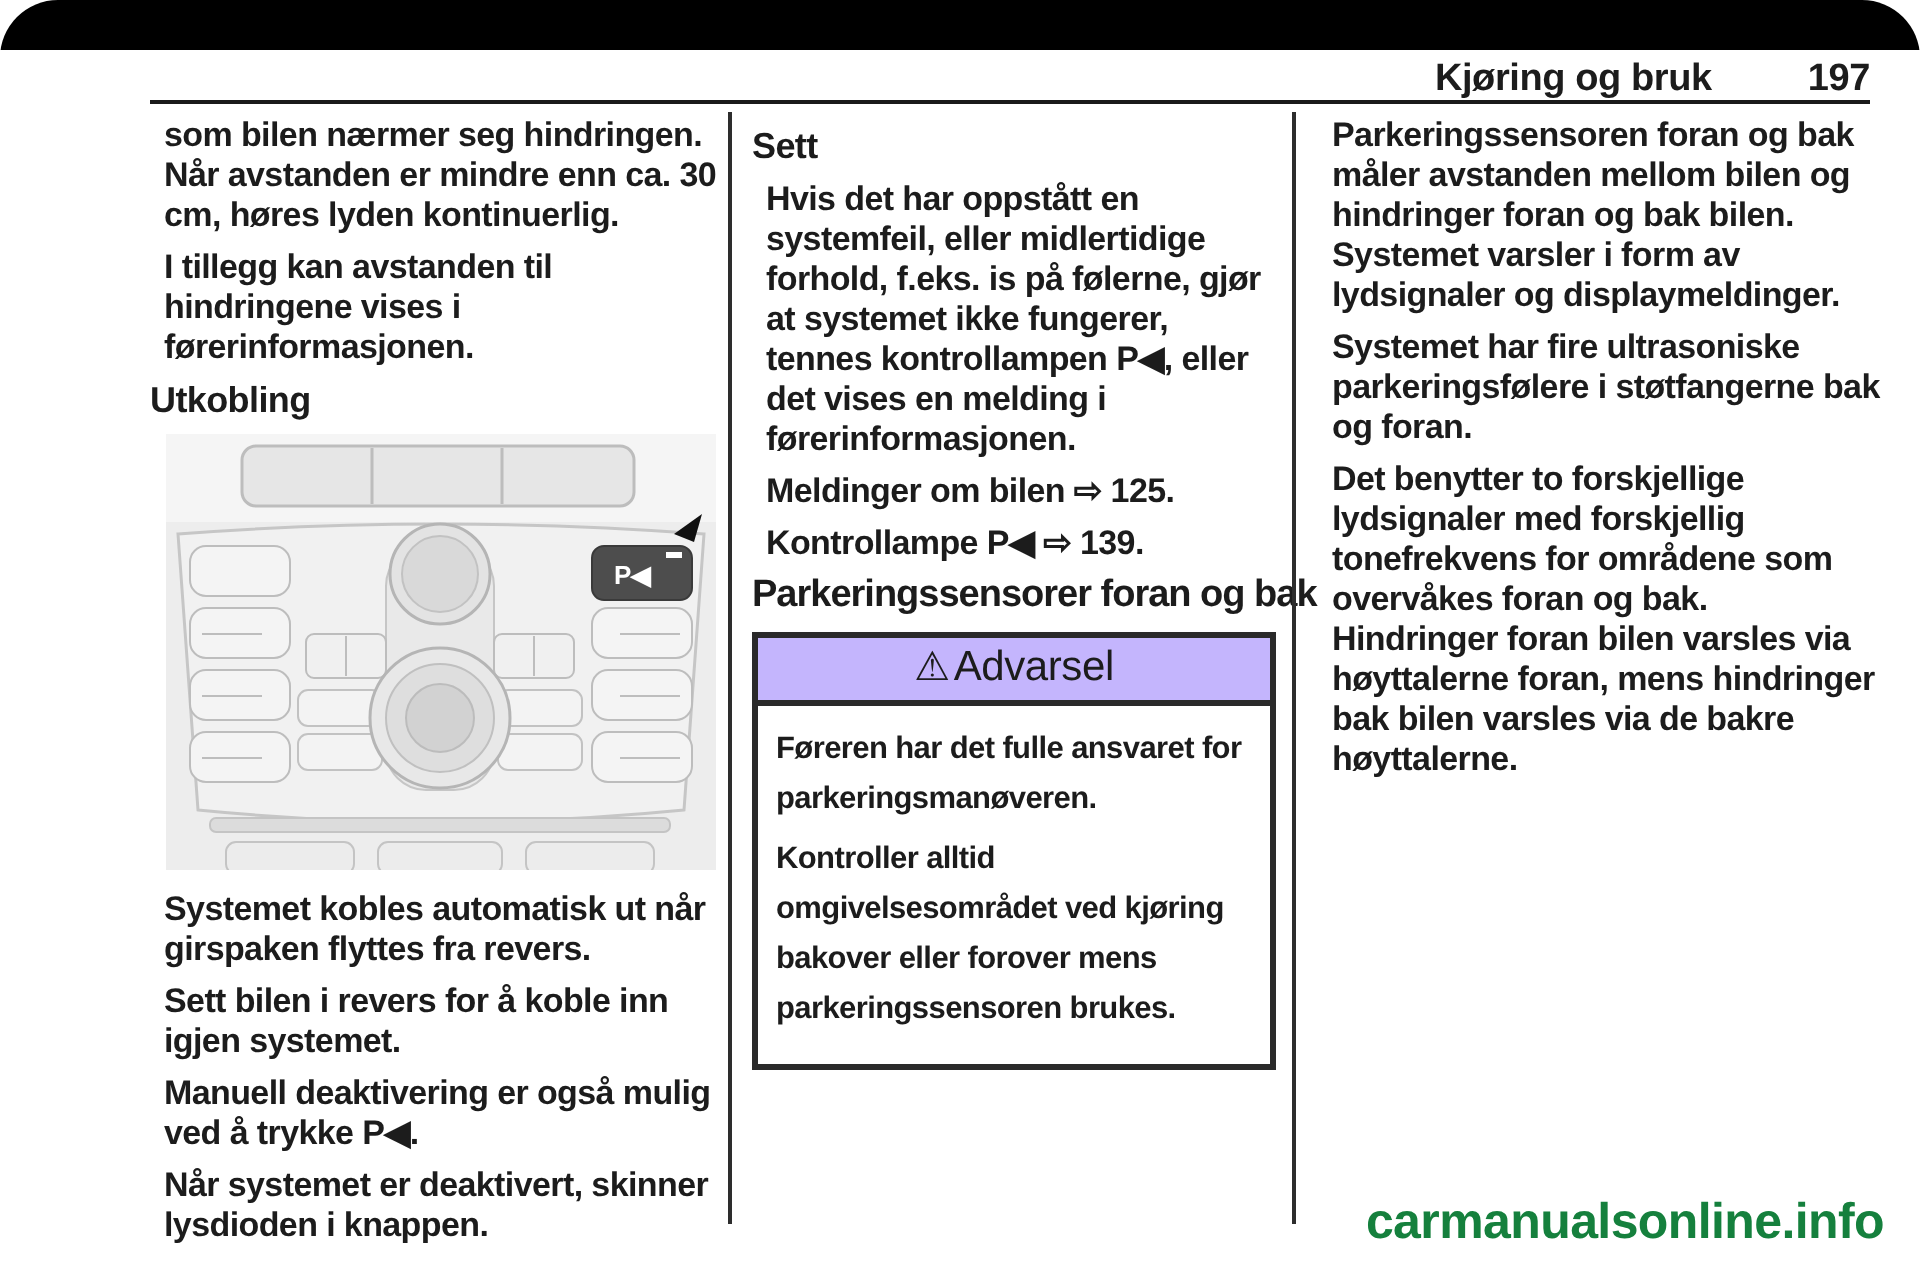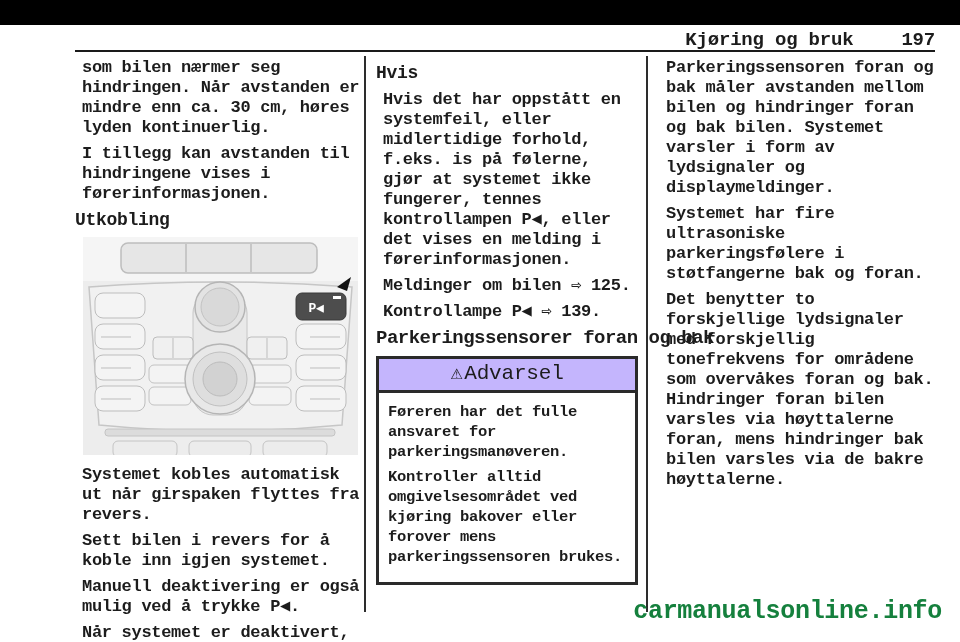--- a/index.html
+++ b/index.html
@@ -1,18 +1,18 @@
 <!DOCTYPE html>
 <html><head>
 <meta charset="utf-8">
 <style>
   html,body { margin:0; padding:0; background:#ffffff; }
   .page {
     position:relative; width:960px; height:642px; background:#ffffff;
-    font-family:Liberation Mono, monospace; color:#1c1c1c; overflow:hidden;
+    font-family:Liberation Sans, sans-serif; color:#1c1c1c; overflow:hidden;border-radius:29px;
   }
   .top-strip { position:absolute; top:0; left:0; width:960px; height:25px; background:#000000; }
   .header {
     position:absolute; top:29px; left:75px; width:860px;
     display:flex; justify-content:flex-end; align-items:baseline; gap:48px;
     font-size:19px; font-weight:bold; letter-spacing:-0.2px;
   }
   .header-rule { position:absolute; top:50px; left:75px; width:860px; height:2px; background:#1a1a1a; }
   .columns { position:absolute; top:56px; left:75px; width:872px; display:flex; }
   .col { font-size:17px; font-weight:bold; line-height:20px; letter-spacing:-0.3px; padding-top:2px; }
@@ -25,21 +25,21 @@
   .col p { margin:0 0 6px 7px; }
   .sub-heading { font-size:18px; margin:5px 0 7px 0; letter-spacing:-0.3px; }
   .section-heading { font-size:19px; margin:6px 0 8px 0; white-space:nowrap; letter-spacing:-0.5px; }
   .figure { margin:2px 0 10px 8px; width:275px; height:218px; }
   .warning-box { border:3px solid #2a2a2a; margin-top:2px; }
   .warning-header {
     background:#c4b5fd; border-bottom:3px solid #2a2a2a; text-align:center;
     font-size:21px; font-weight:normal; padding:5px 0 6px 0; letter-spacing:-0.2px;
   }
   .warning-header .tri { font-size:20px; margin-right:2px; }
-  .warning-body { padding:9px 8px 10px 9px; font-size:15.5px; line-height:20px; }
+  .warning-body { padding:9px 8px 10px 9px; font-size:15.5px; line-height:25px; }
   .warning-body p { margin:0 0 5px 0; }
   .watermark {
     position:absolute; right:18px; bottom:16px; color:#15803d;
     font-size:25px; font-weight:bold; letter-spacing:-0.3px;
   }
 </style>
 </head>
 <body>
 
 <div class="page">
@@ -122,21 +122,21 @@
 
       <p>Systemet kobles automatisk ut når girspaken flyttes fra revers.</p>
       <p>Sett bilen i revers for å koble inn igjen systemet.</p>
       <p>Manuell deaktivering er også mulig ved å trykke P◀.</p>
       <p>Når systemet er deaktivert, skinner lysdioden i knappen.</p>
     </div>
 
     <div class="sep sep-a"></div>
 
     <div class="col col-2">
-      <h3 class="sub-heading">Hvis</h3>
+      <h3 class="sub-heading">Sett</h3>
       <p>Hvis det har oppstått en systemfeil, eller midlertidige forhold, f.eks. is på følerne, gjør at systemet ikke fungerer, tennes kontrollampen P◀, eller det vises en melding i førerinformasjonen.</p>
       <p>Meldinger om bilen ⇨ 125.</p>
       <p>Kontrollampe P◀ ⇨ 139.</p>
       <h2 class="section-heading">Parkeringssensorer foran og bak</h2>
 
       <div class="warning-box">
         <div class="warning-header">
           <span class="tri">⚠</span><span>Advarsel</span>
         </div>
         <div class="warning-body">

